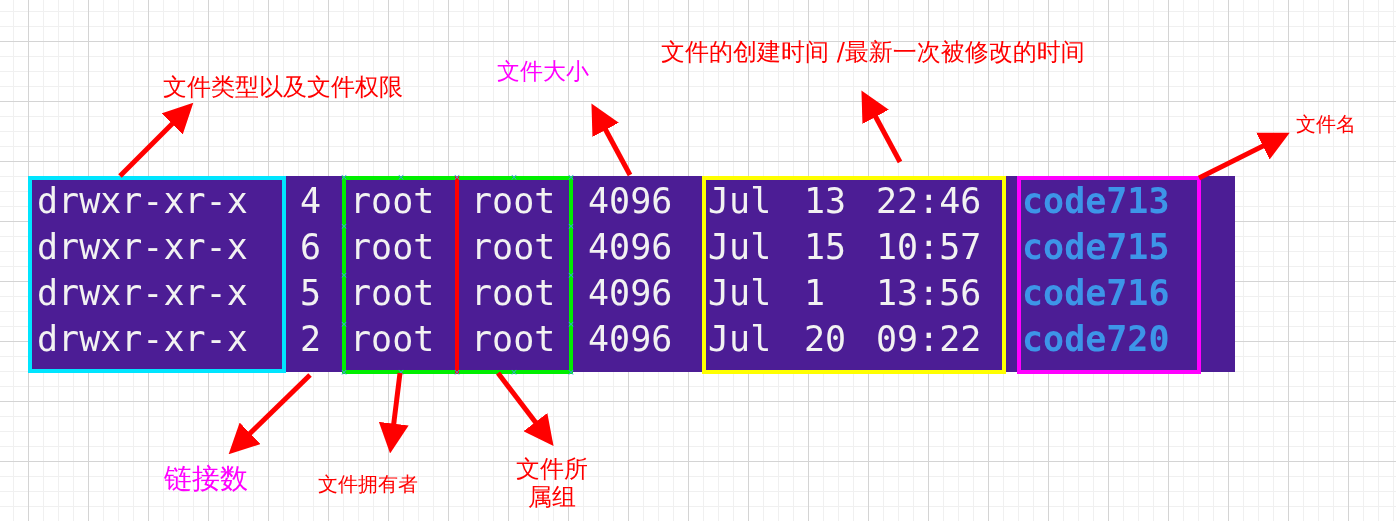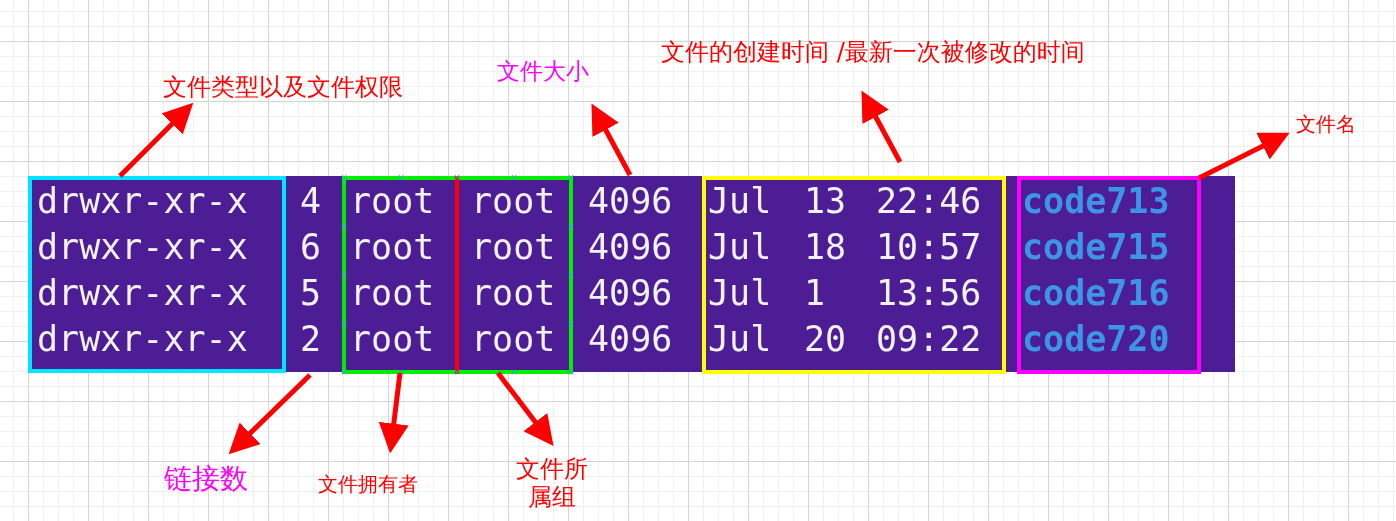--- a/index.html
+++ b/index.html
@@ -57,21 +57,21 @@
     <span class="cell" style="left:848px">22:46</span>
     <span class="cell name" style="left:994px">code713</span>
   </div>
   <div class="term-row" style="top:48px">
     <span class="cell" style="left:9px">drwxr-xr-x</span>
     <span class="cell" style="left:272px">6</span>
     <span class="cell" style="left:322px">root</span>
     <span class="cell" style="left:443px">root</span>
     <span class="cell" style="left:560px">4096</span>
     <span class="cell" style="left:680px">Jul</span>
-    <span class="cell" style="left:776px">18</span>
+    <span class="cell" style="left:776px">15</span>
     <span class="cell" style="left:848px">10:57</span>
     <span class="cell name" style="left:994px">code715</span>
   </div>
   <div class="term-row" style="top:94px">
     <span class="cell" style="left:9px">drwxr-xr-x</span>
     <span class="cell" style="left:272px">5</span>
     <span class="cell" style="left:322px">root</span>
     <span class="cell" style="left:443px">root</span>
     <span class="cell" style="left:560px">4096</span>
     <span class="cell" style="left:680px">Jul</span>

